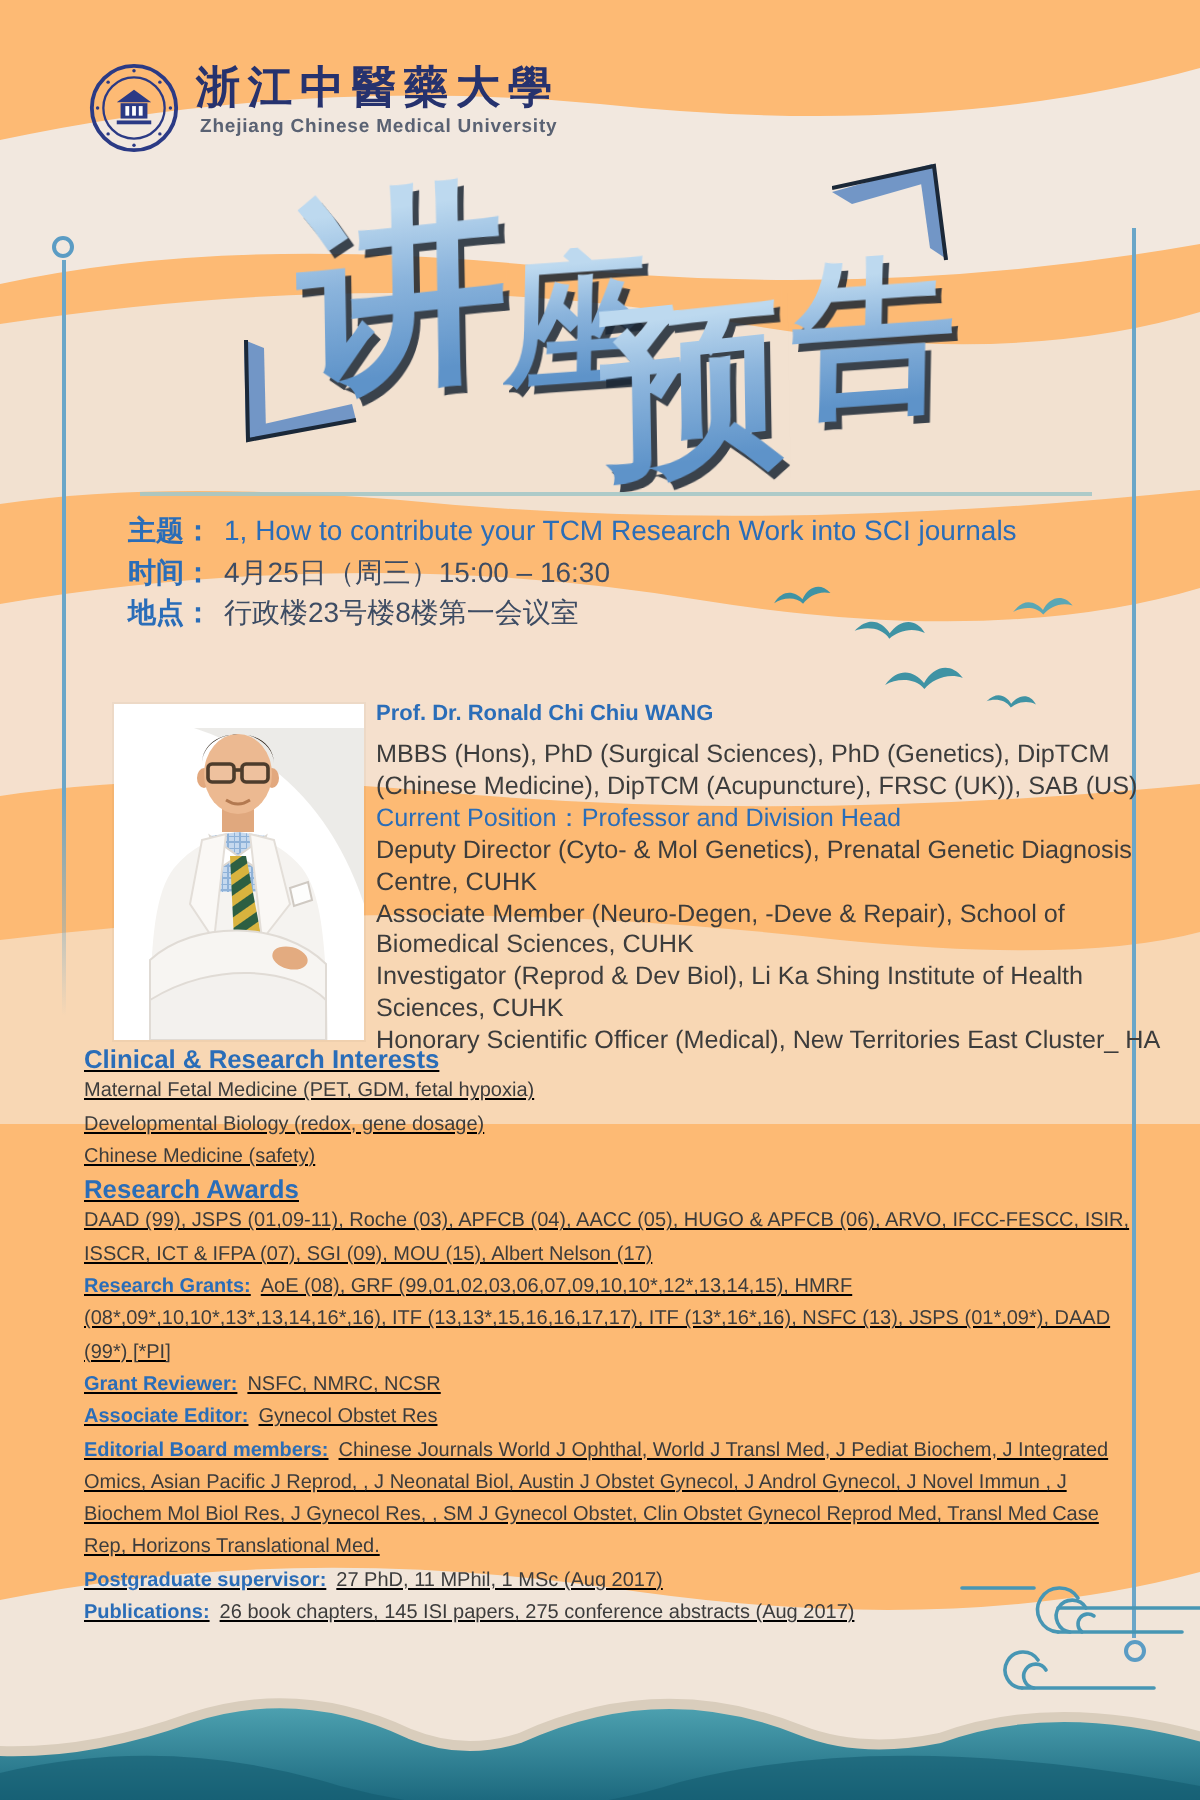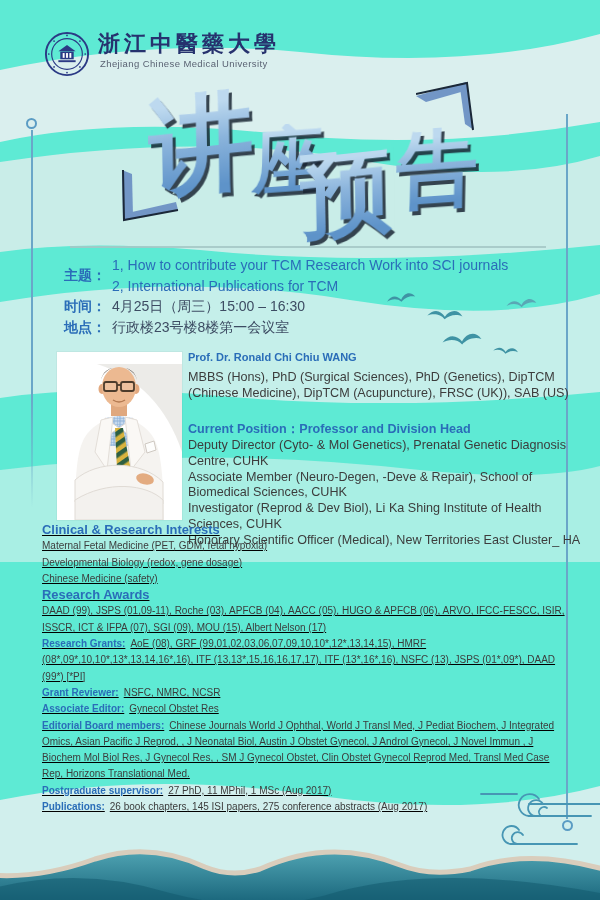--- a/index.html
+++ b/index.html
@@ -1,34 +1,34 @@
 <!DOCTYPE html>
 <html><head>
 <meta charset="utf-8">
 <style>
   html,body{margin:0;padding:0;}
-  .poster{position:relative;width:600px;height:900px;background:#5eead4;overflow:hidden;
+  .poster{position:relative;width:600px;height:900px;background:#fdba74;overflow:hidden;
           font-family:"Liberation Sans",sans-serif;}
   .poster *{box-sizing:border-box;}
   svg{display:block;}
 
   
   .bg{position:absolute;left:0;top:0;}
 
   
   .ring{position:absolute;width:11px;height:11px;border:2px solid #5b9cc4;border-radius:50%;background:transparent;}
   .stem{position:absolute;width:2px;background:#6aa6c8;}
   .stem.fade{background:linear-gradient(#6aa6c8 70%,rgba(106,166,200,0));}
 
   
   .uni{position:absolute;left:44px;top:31px;display:flex;align-items:flex-start;}
   .uni-text{margin-left:8px;}
   .uni-cn{font-family:"Liberation Serif",serif;font-weight:bold;font-size:22px;letter-spacing:4px;
           color:#26326e;line-height:26px;}
-  .uni-en{font-size:9.5px;color:#5a6273;letter-spacing:.4px;margin-top:1px;padding-left:2px;}
+  .uni-en{font-size:9.5px;color:#5a6273;letter-spacing:.4px;margin-top:1px;padding-left:2px;font-weight:bold;}
 
   
   .tch{position:absolute;font-family:"DejaVu Sans",sans-serif;font-weight:bold;line-height:1;
        background:linear-gradient(178deg,#bdd9ef 12%,#8bb4dc 45%,#5e93c9 88%);
        -webkit-background-clip:text;background-clip:text;color:transparent;
        filter:drop-shadow(3px 4px 0 rgba(26,38,52,.85));}
   .c1{left:148px;top:92px;font-size:106px;transform:rotate(-6deg) skewX(-5deg);}
   .c2{left:252px;top:124px;font-size:72px;transform:rotate(-4deg) skewX(-5deg);}
   .c3{left:300px;top:148px;font-size:92px;transform:rotate(-6deg) skewX(-5deg);}
   .c4{left:396px;top:128px;font-size:82px;transform:rotate(-4deg) skewX(-5deg);}
@@ -47,21 +47,21 @@
   
   .birds{position:absolute;left:378px;top:288px;}
   .cloud{position:absolute;left:477px;top:792px;}
   .waves{position:absolute;left:0;bottom:0;}
   .photo{position:absolute;left:57px;top:352px;box-shadow:0 0 0 1px rgba(0,0,0,.03);}
 
   
   .speaker{position:absolute;left:188px;top:349px;width:400px;}
   .name{margin:0 0 4px 0;font-size:11px;font-weight:bold;color:#2a6db8;line-height:17px;}
   .speaker p{margin:0;font-size:12.6px;line-height:15.9px;color:#3c3c3c;}
-  .speaker p.bb{color:#2a6db8;font-weight:bold;margin-top:20px;}
+  .speaker p.bb{color:#2a6db8;font-weight:normal;}
 
   
   .detail{position:absolute;left:42px;top:522px;width:524px;text-decoration:underline;}
   .detail h3{margin:0;font-size:12.9px;line-height:16.3px;color:#2a6db8;font-weight:bold;}
   .detail p{margin:0;font-size:10px;line-height:16.3px;color:#3c3c3c;}
   .lbl{color:#2a6db8;font-weight:bold;margin-right:5px;}
 </style>
 </head>
 <body>
 
@@ -132,21 +132,20 @@
     <span class="tch c4">告</span>
   </div>
 
   <div class="divider"></div>
 
   <section class="event">
     <div class="row">
       <span class="elbl">主题：</span>
       <div class="eval blue">
         <div>1, How to contribute your TCM Research Work into SCI journals</div>
-        <div>2, International Publications for TCM</div>
       </div>
     </div>
     <div class="row">
       <span class="elbl">时间：</span>
       <div class="eval dark">4月25日（周三）15:00 – 16:30</div>
     </div>
     <div class="row">
       <span class="elbl">地点：</span>
       <div class="eval dark">行政楼23号楼8楼第一会议室</div>
     </div>

